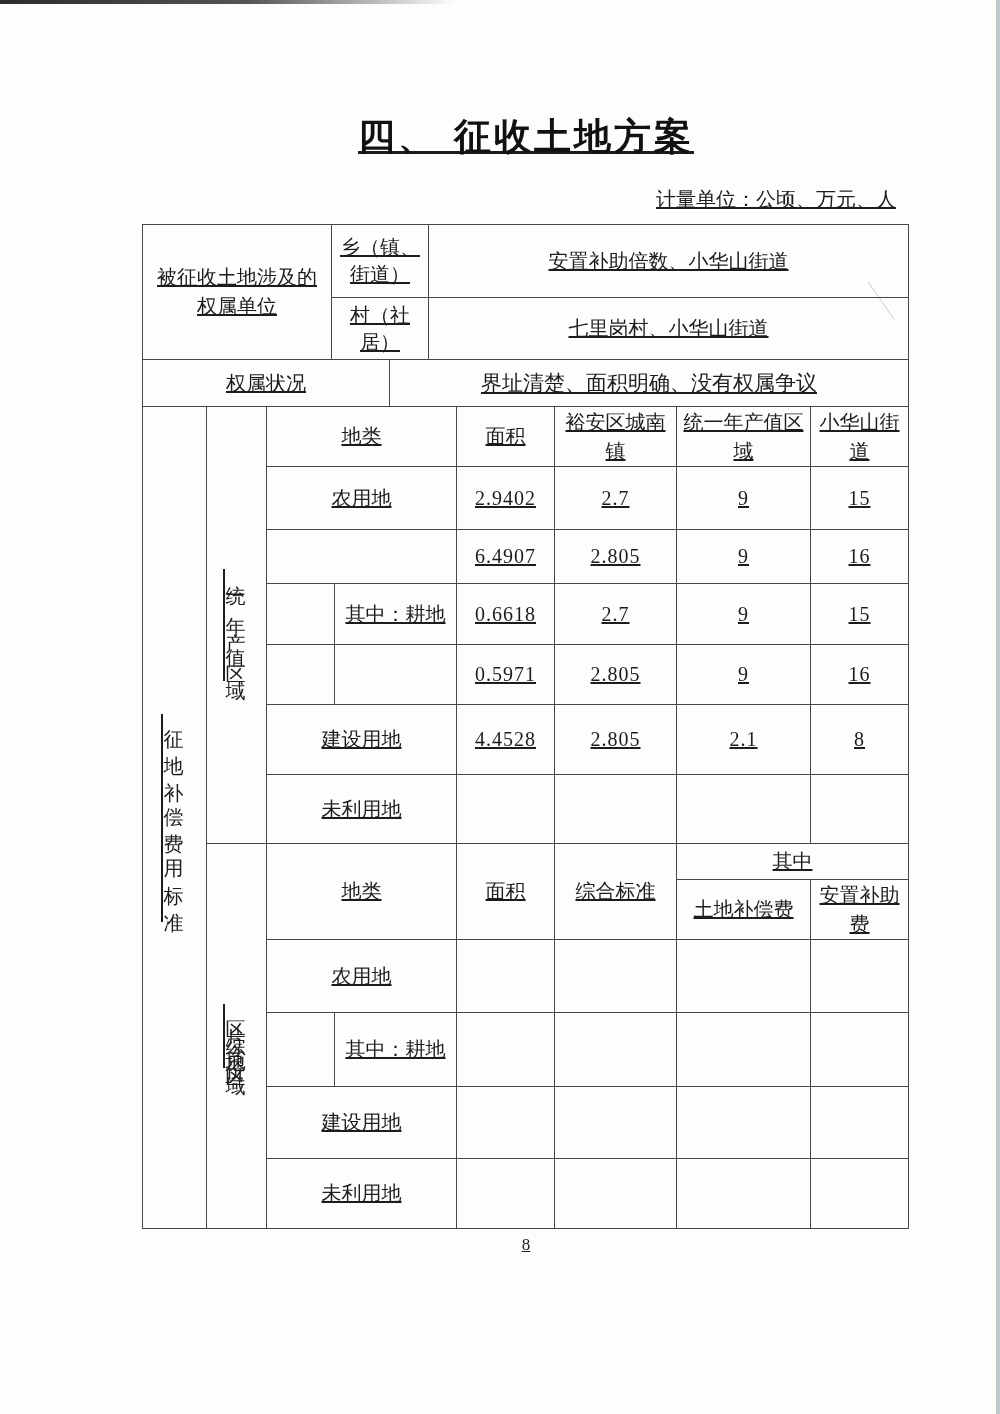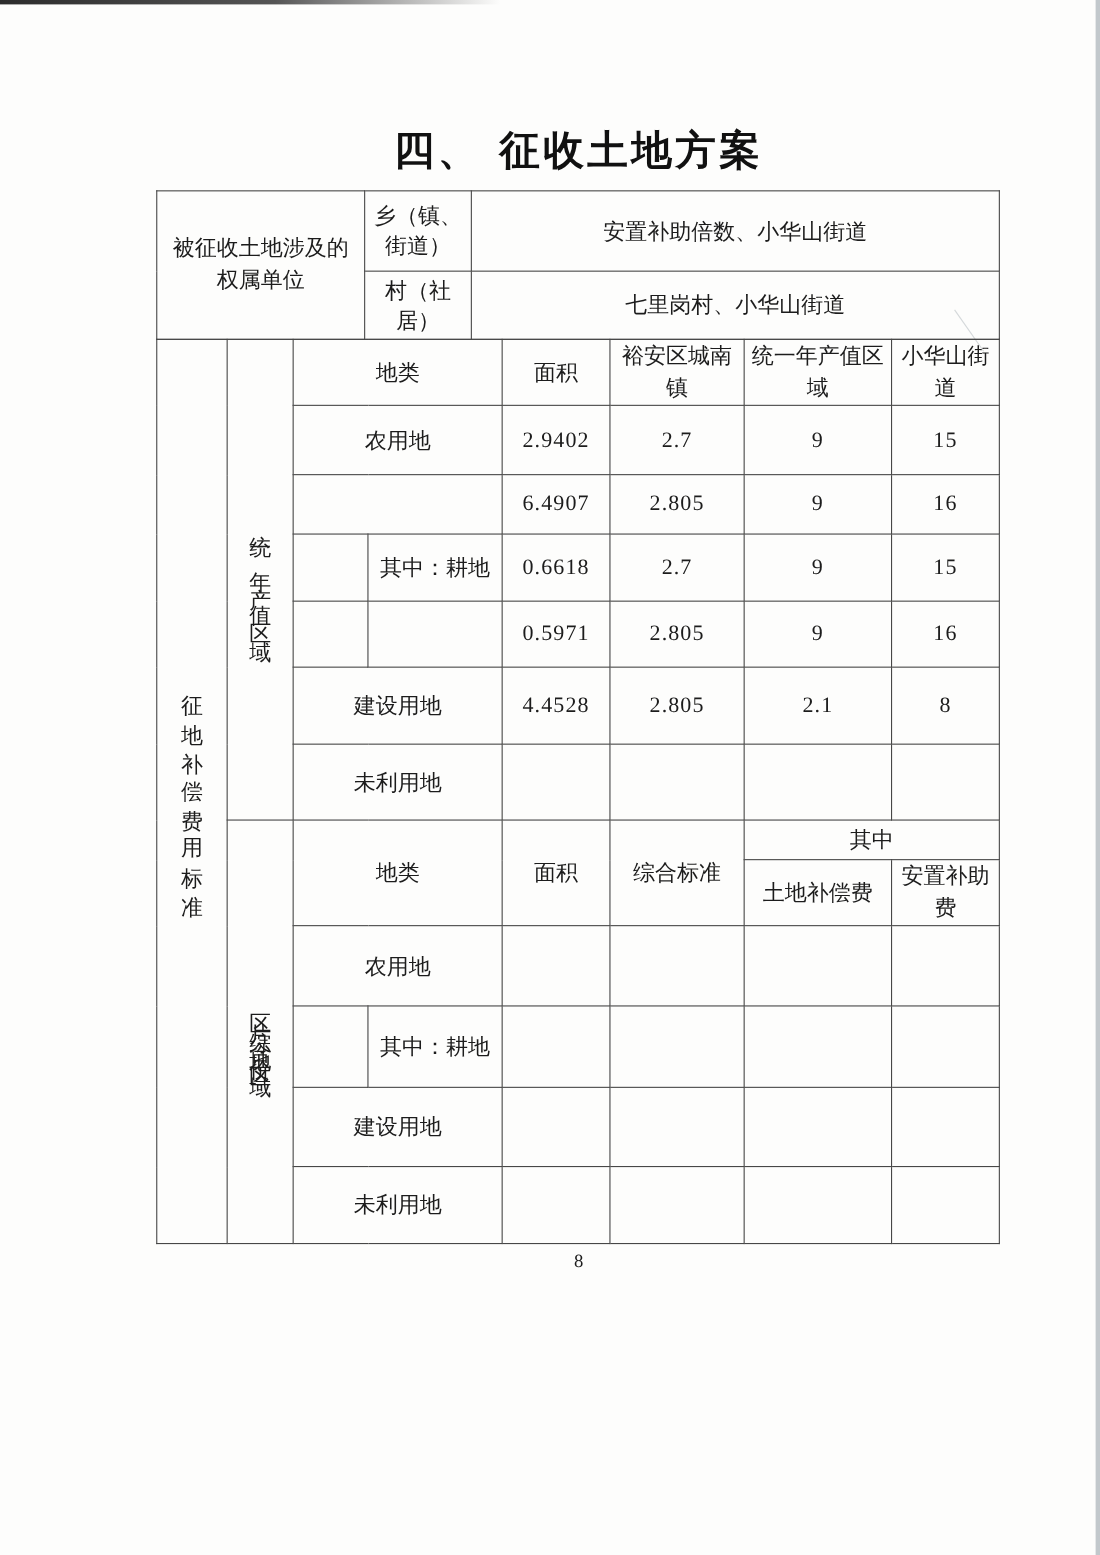--- a/index.html
+++ b/index.html
@@ -8,21 +8,21 @@
     background:#fdfdfc;color:#1c1c1c;
     font-family:"Liberation Serif","DejaVu Serif",serif;
   }
   
   .edge-top{position:absolute;top:0;left:0;width:455px;height:4px;
     background:linear-gradient(to right,#2c2c2c 0%,#555 55%,rgba(120,120,120,0) 100%);}
   .edge-right{position:absolute;top:0;right:0;width:4px;height:1414px;background:#c2c8cc;}
   .pen-artifact{position:absolute;left:858px;top:300px;width:46px;height:1px;
     background:#c9ced1;transform:rotate(55deg);opacity:.8;}
 
-  .sheet{position:absolute;left:142px;top:0;width:768px;}
+  .sheet{position:absolute;left:142px;top:0;width:768px;text-decoration:underline;}
   .title{margin-top:112px;text-align:center;font-size:37px;font-weight:bold;
     letter-spacing:3px;font-family:"DejaVu Sans","Liberation Sans",sans-serif;color:#111;}
   .unit-note{margin-top:24px;text-align:right;padding-right:14px;font-size:20px;}
 
   table.tbl{border-collapse:collapse;table-layout:fixed;width:766px;margin:0;}
   table.tbl + table.tbl{margin-top:-1px;}
   #tbl-top{margin-top:11px;}
   .tbl td{border:1px solid #474747;text-align:center;vertical-align:middle;
     font-size:20px;padding:0 6px;overflow:hidden;}
   .num{letter-spacing:1px;margin-left:26px;}
@@ -38,40 +38,53 @@
 </head>
 <body>
 
 <div class="edge-top"></div>
 <div class="edge-right"></div>
 <div class="pen-artifact"></div>
 
 <div class="sheet">
 
   <div class="title">四、 征收土地方案</div>
+  <div class="unit-note">计量单位：公顷、万元、人</div>
 
   <table class="tbl" id="tbl-top">
     <colgroup>
         <col style="width:189px">
         <col style="width:97px">
         <col style="width:480px">
       </colgroup>
     <tbody>
         <tr style="height:73px">
       <td rowspan="2" class="hdr">被征收土地涉及的权属单位</td>
       <td>乡（镇、街道）</td>
       <td>安置补助倍数、小华山街道</td>
     </tr>
     <tr style="height:62px">
       <td>村（社居）</td>
       <td>七里岗村、小华山街道</td>
     </tr>
   </tbody>
     </table>
 
+  <table class="tbl">
+    <colgroup>
+        <col style="width:247px">
+        <col style="width:519px">
+      </colgroup>
+    <tbody>
+        <tr style="height:47px">
+      <td>权属状况</td>
+      <td style="font-size:21px">界址清楚、面积明确、没有权属争议</td>
+    </tr>
+  </tbody>
+    </table>
 
   <table class="tbl">
     <colgroup>
       <col style="width:64px">
         <col style="width:60px">
         <col style="width:68px">
         <col style="width:122px">
       <col style="width:98px">
         <col style="width:122px">
         <col style="width:134px">

